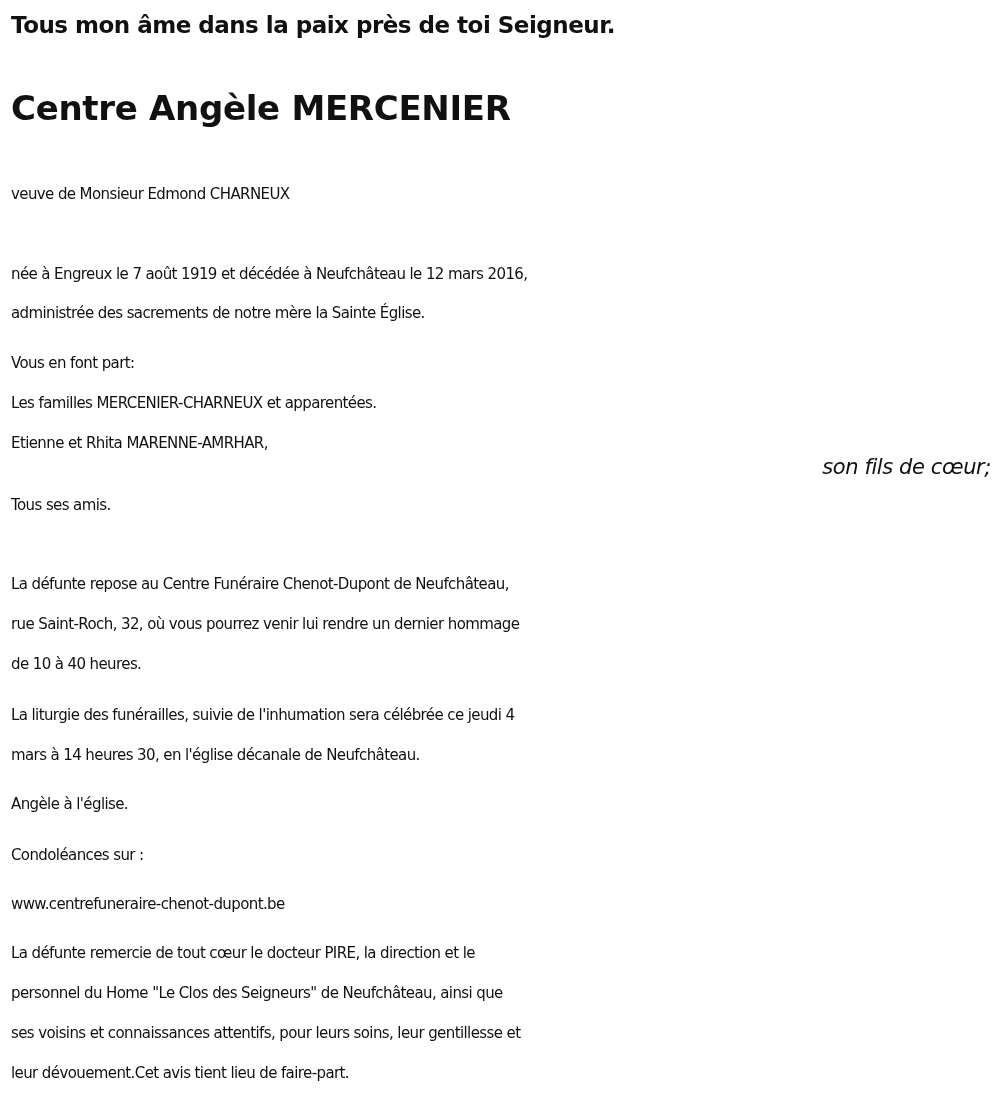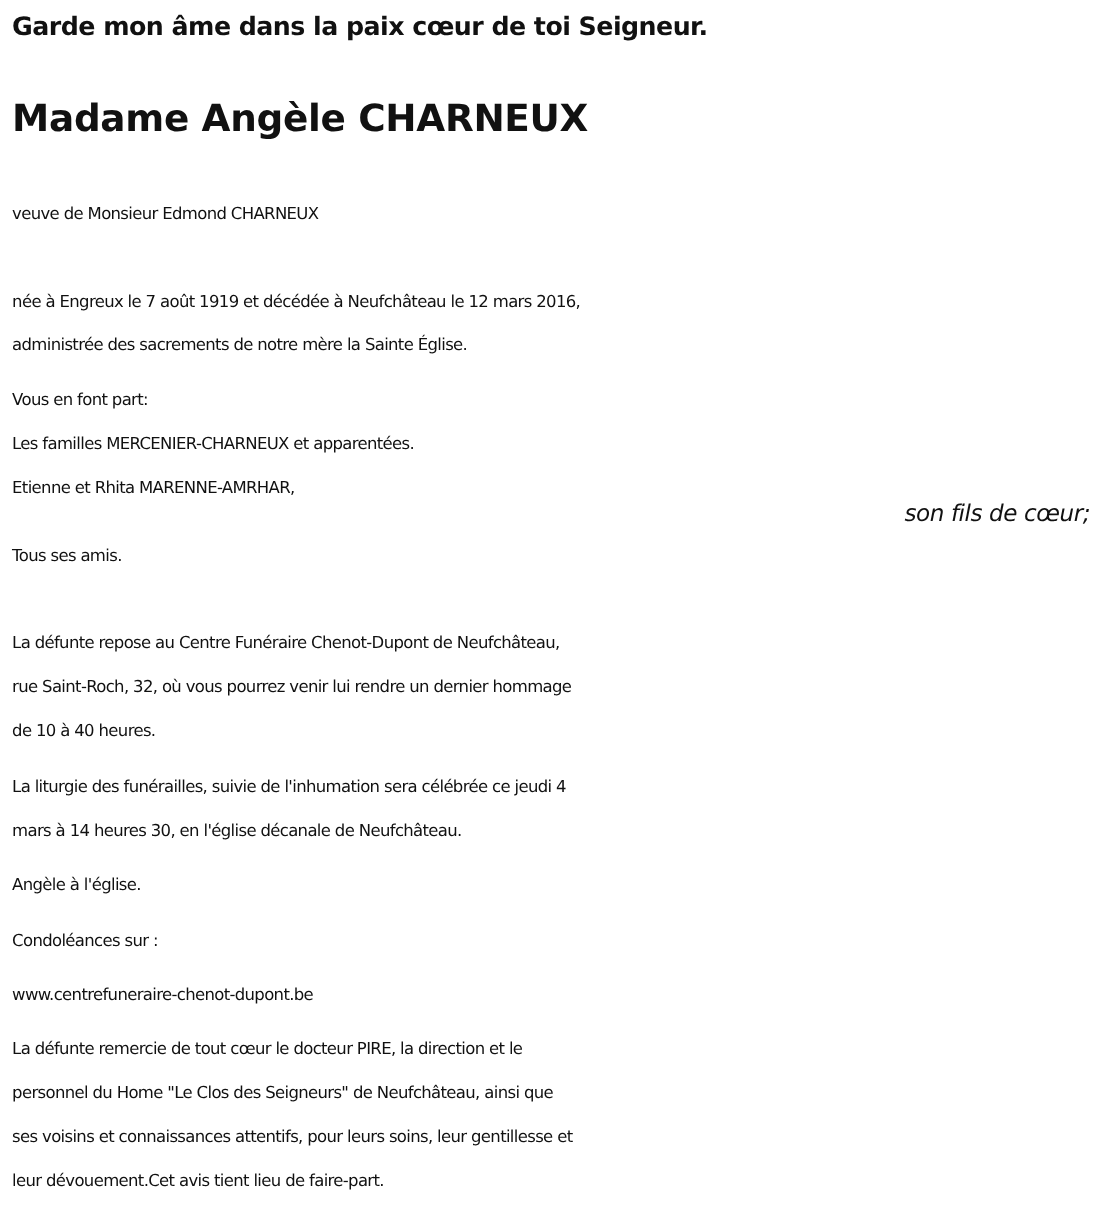--- a/index.html
+++ b/index.html
@@ -10,22 +10,22 @@
     .doc { position: absolute; left: 11px; top: 0; width: 980px; }
     .l { position: absolute; left: 0; white-space: nowrap; font-size: 15px; letter-spacing: -0.6px; line-height: 30px; }
     .verse { top: 10px; font-weight: bold; font-size: 23px; letter-spacing: -0.5px; }
     .name { top: 88px; font-weight: bold; font-size: 34px; letter-spacing: -0.3px; line-height: 40px; }
     .italic-right { right: 0; left: auto; font-style: italic; font-size: 21px; letter-spacing: -0.4px; }
   </style>
 </head>
 <body>
 
 <div class="doc">
-  <div class="l verse">Garde mon âme dans la paix cœur de toi Seigneur.</div>
-  <div class="l name">Madame Angèle CHARNEUX</div>
+  <div class="l verse">Tous mon âme dans la paix près de toi Seigneur.</div>
+  <div class="l name">Centre Angèle MERCENIER</div>
   <div class="l" style="top:179px">veuve de Monsieur Edmond CHARNEUX</div>
 
   <div class="l" style="top:259px">née à Engreux le 7 août 1919 et décédée à Neufchâteau le 12 mars 2016,</div>
   <div class="l" style="top:298px">administrée des sacrements de notre mère la Sainte Église.</div>
 
   <div class="l" style="top:348px">Vous en font part:</div>
   <div class="l" style="top:388px">Les familles MERCENIER-CHARNEUX et apparentées.</div>
   <div class="l" style="top:428px">Etienne et Rhita MARENNE-AMRHAR,</div>
   <div class="l italic-right" style="top:452px">son fils de cœur;</div>
   <div class="l" style="top:490px">Tous ses amis.</div>

